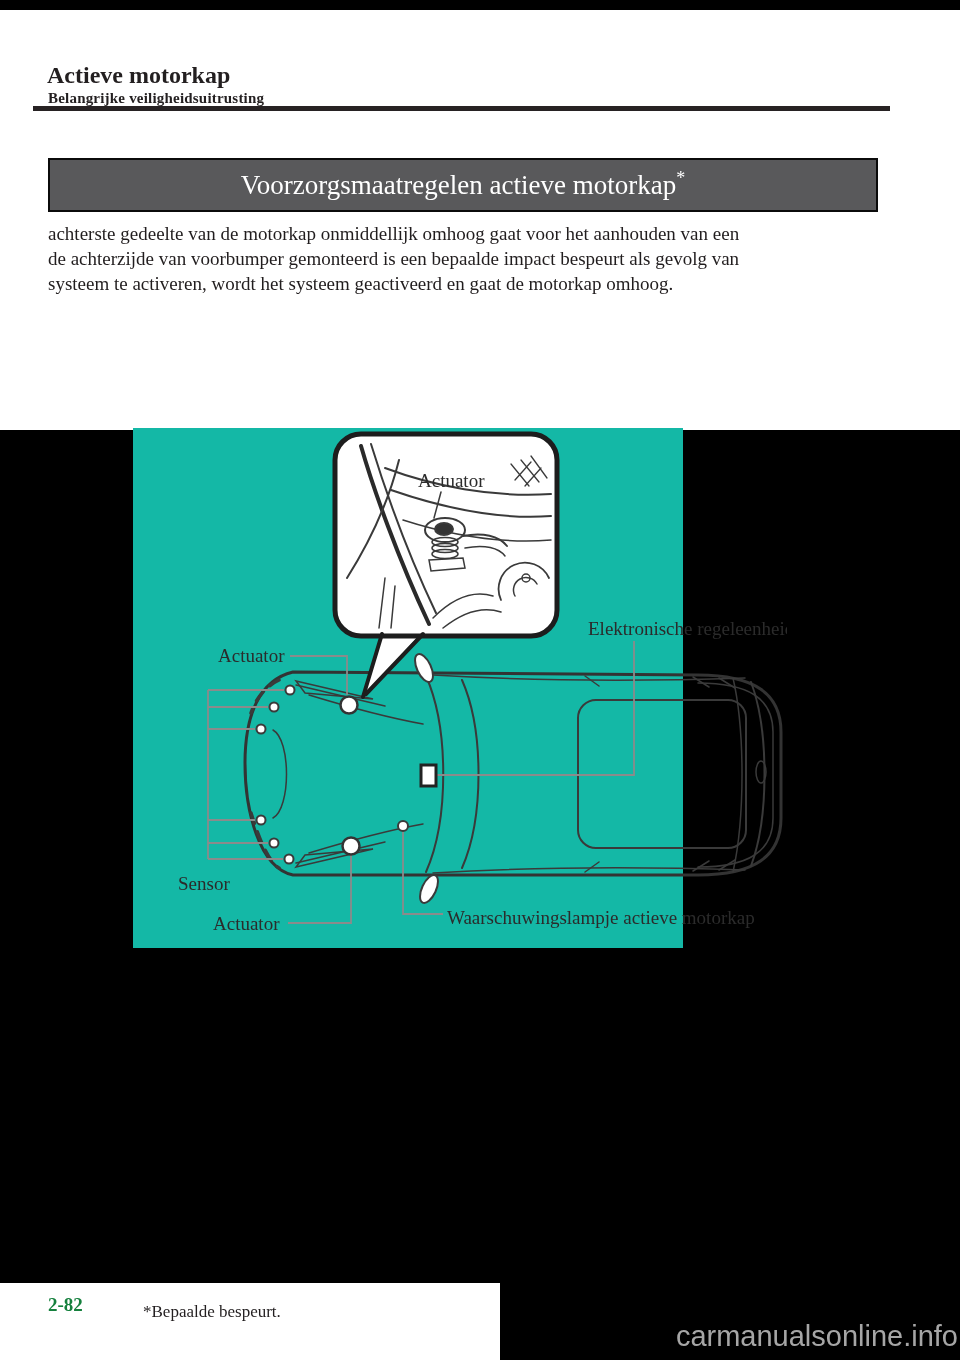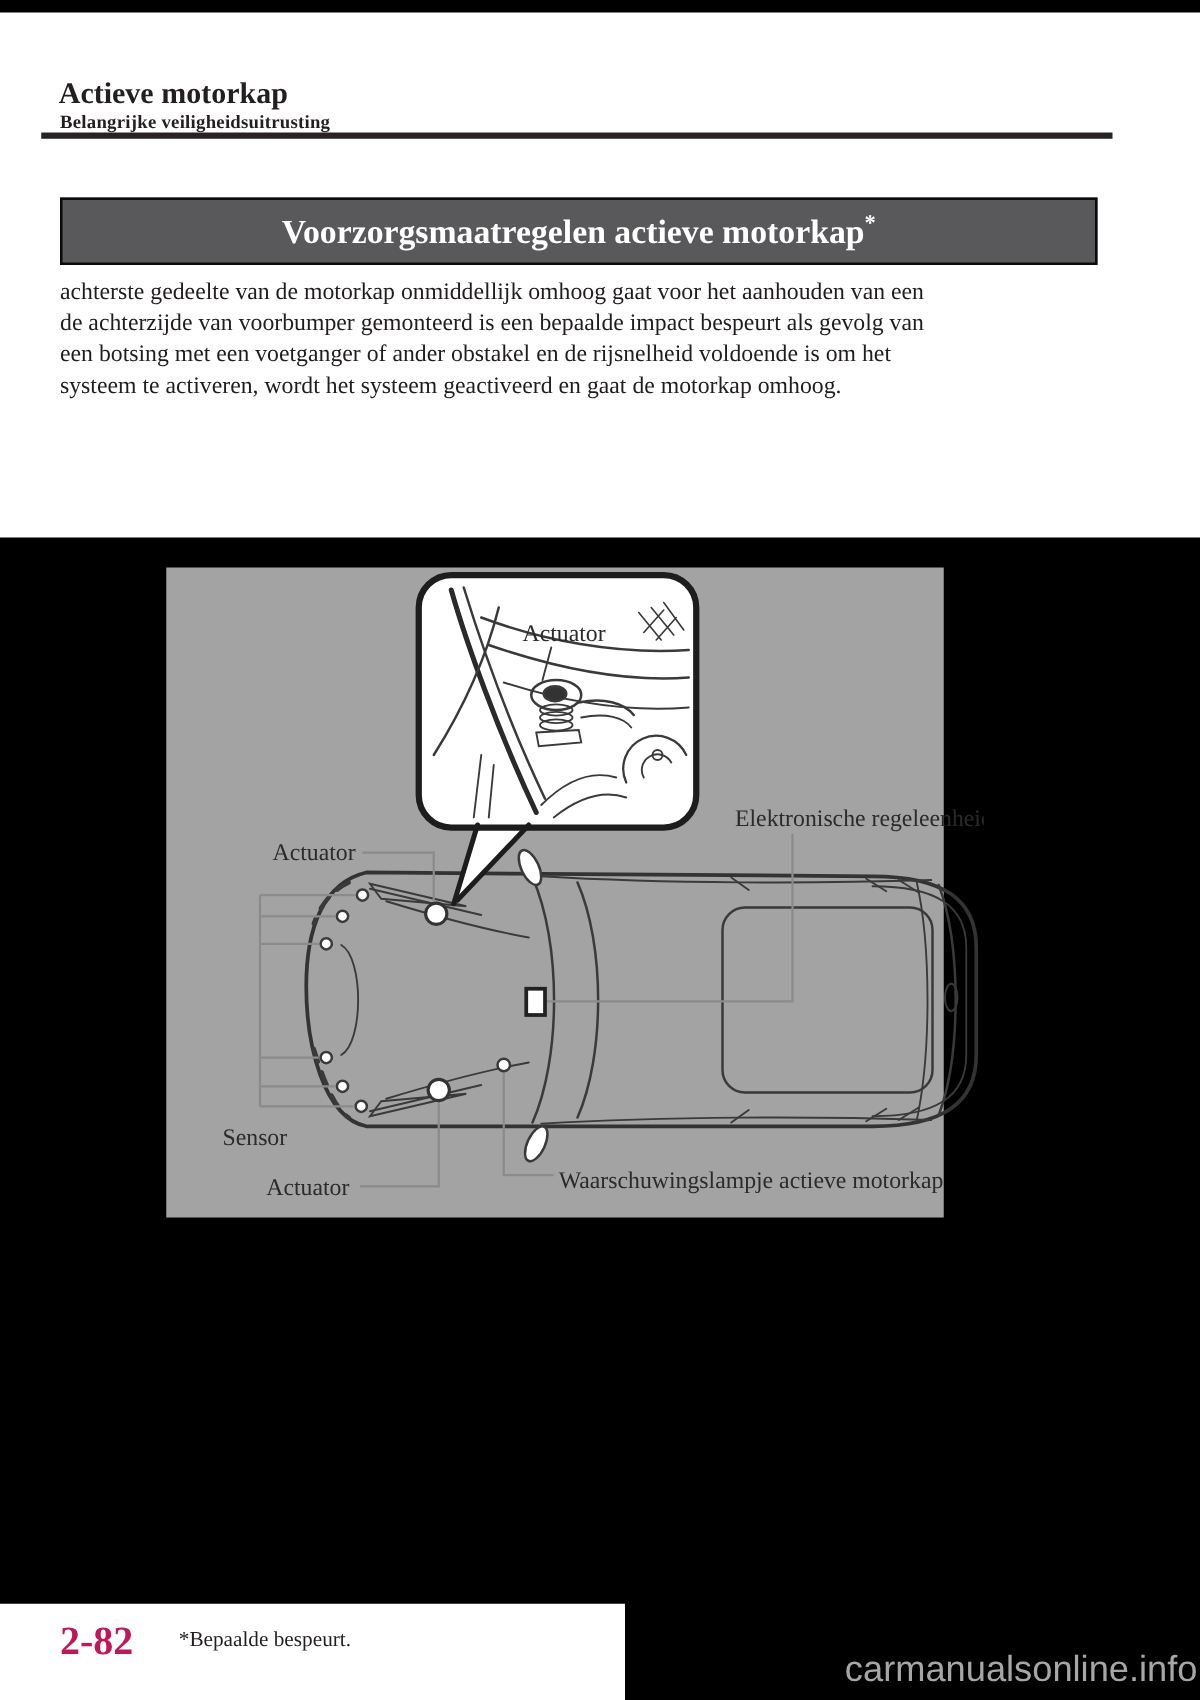--- a/index.html
+++ b/index.html
@@ -11,35 +11,35 @@
   #top-bar{left:0;top:0;width:960px;height:10px;background:#000;}
 
   
   #eyebrow{left:48px;top:42px;font-size:15px;font-weight:bold;color:#231f20;letter-spacing:.2px;margin-top:48px;}
   #page-title{left:47px;top:62px;font-size:24px;font-weight:bold;color:#231f20;}
   #header-rule{left:33px;top:106px;width:857px;height:5px;background:#272223;}
 
   
   #banner{left:48px;top:158px;width:830px;height:54px;background:#59595b;border:2px solid #0b0b0b;
           box-sizing:border-box;display:flex;align-items:center;justify-content:center;}
-  #banner .txt{color:#ffffff;font-size:27px;font-weight:bold;}
+  #banner .txt{color:#ffffff;font-size:27px;font-weight:normal;}
   #banner sup{font-size:18px;vertical-align:super;line-height:0;}
 
   
   #body-text{left:48px;top:221px;width:832px;color:#211d1e;font-size:19px;line-height:25px;}
 
   
   #black-block{left:0;top:430px;width:960px;height:930px;background:#000;}
 
   
-  #figure-canvas{left:133px;top:454px;width:622px;height:520px;background:#a3a3a3;}
+  #figure-canvas{left:133px;top:428px;width:550px;height:520px;background:#14b8a6;}
 
   
   #footer-patch{left:0;top:1283px;width:500px;height:77px;background:#ffffff;}
-  #page-number{left:48px;top:11px;font-size:32px;font-weight:bold;color:#be185d;position:absolute;}
+  #page-number{left:48px;top:11px;font-size:19px;font-weight:bold;color:#15803d;position:absolute;}
   #footnote{left:143px;top:19px;font-size:17px;color:#231f20;position:absolute;}
 
   
   #watermark{right:2px;top:1320px;color:#a6a6a6;font-size:29px;
              font-family:"Liberation Sans", sans-serif;}
 
   svg text{font-family:"Liberation Serif", serif;font-size:19px;fill:#2b2b2b;}
 </style>
 </head>
 <body>
@@ -50,21 +50,20 @@
 <div id="page-title" class="abs">Actieve motorkap</div>
 <div id="header-rule" class="abs"></div>
 
 <div id="banner" class="abs">
   <span class="txt"><span>Voorzorgsmaatregelen actieve motorkap</span><sup>*</sup></span>
 </div>
 
 <div id="body-text" class="abs">
   <div>achterste gedeelte van de motorkap onmiddellijk omhoog gaat voor het aanhouden van een</div>
   <div>de achterzijde van voorbumper gemonteerd is een bepaalde impact bespeurt als gevolg van</div>
-  <div>een botsing met een voetganger of ander obstakel en de rijsnelheid voldoende is om het</div>
   <div>systeem te activeren, wordt het systeem geactiveerd en gaat de motorkap omhoog.</div>
 </div>
 
 <div id="black-block" class="abs"></div>
 
 <div id="figure-canvas" class="abs">
   <svg width="654" height="520" viewBox="0 0 654 520">
 
     <g stroke="#3a3a3a" fill="none" stroke-linecap="round">
 

